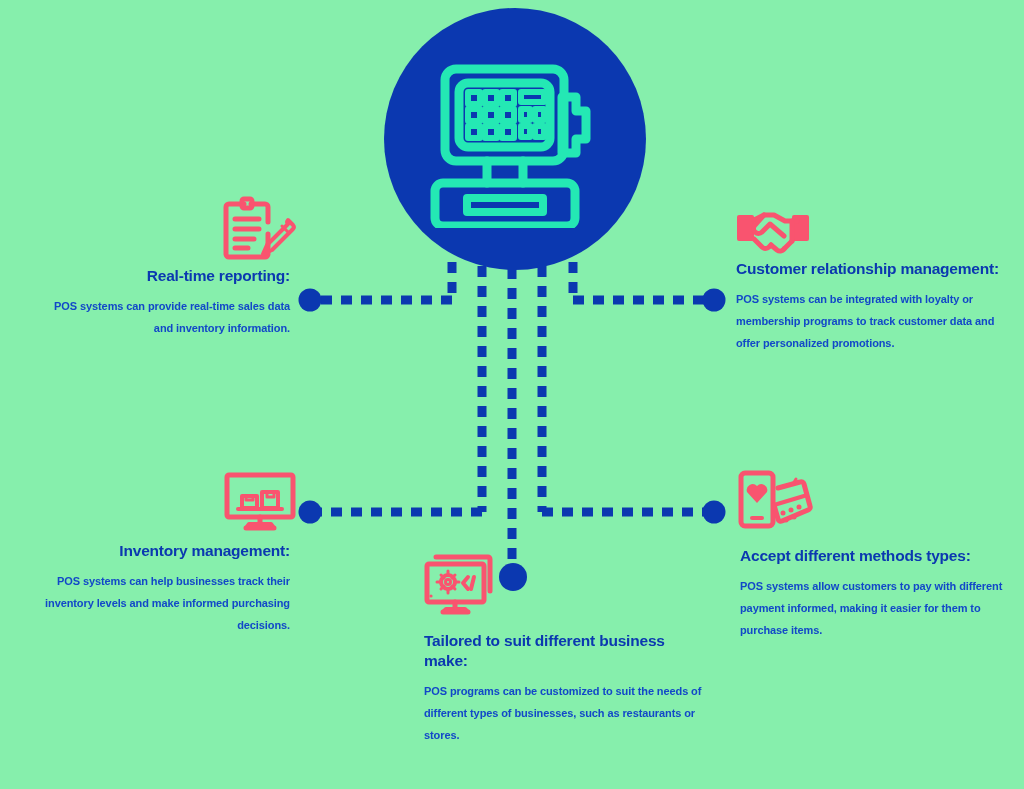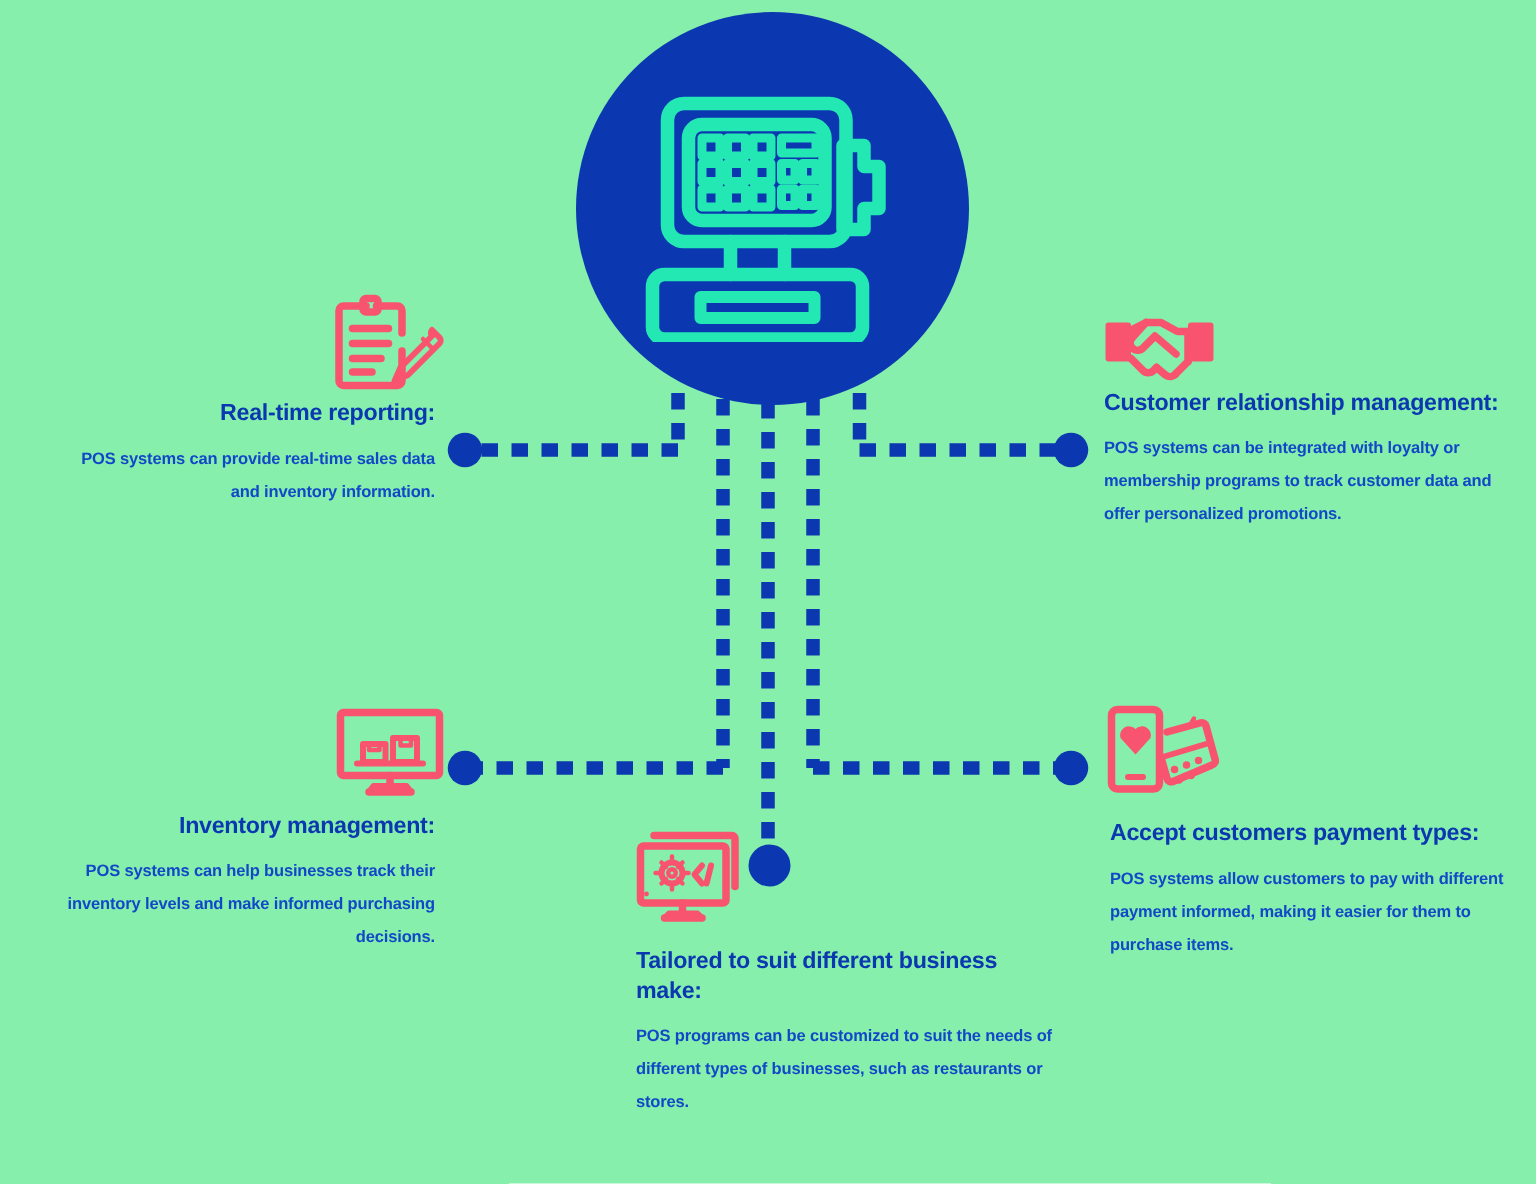--- a/index.html
+++ b/index.html
@@ -232,21 +232,21 @@
     <div class="block-title">Customer relationship management:</div>
     <div class="block-body">POS systems can be integrated with loyalty or membership programs to track customer data and offer personalized promotions.</div>
   </div>
 
   <div class="block align-right" id="block-inventory">
     <div class="block-title">Inventory management:</div>
     <div class="block-body">POS systems can help businesses track their inventory levels and make informed purchasing decisions.</div>
   </div>
 
   <div class="block align-left" id="block-payment">
-    <div class="block-title">Accept customers payment types:</div>
+    <div class="block-title">Accept different methods types:</div>
     <div class="block-body">POS systems allow customers to pay with different payment informed, making it easier for them to purchase items.</div>
   </div>
 
   <div class="block align-left" id="block-tailored">
     <div class="block-title">Tailored to suit different business make:</div>
     <div class="block-body">POS programs can be customized to suit the needs of different types of businesses, such as restaurants or stores.</div>
   </div>
 
 </div>
 

